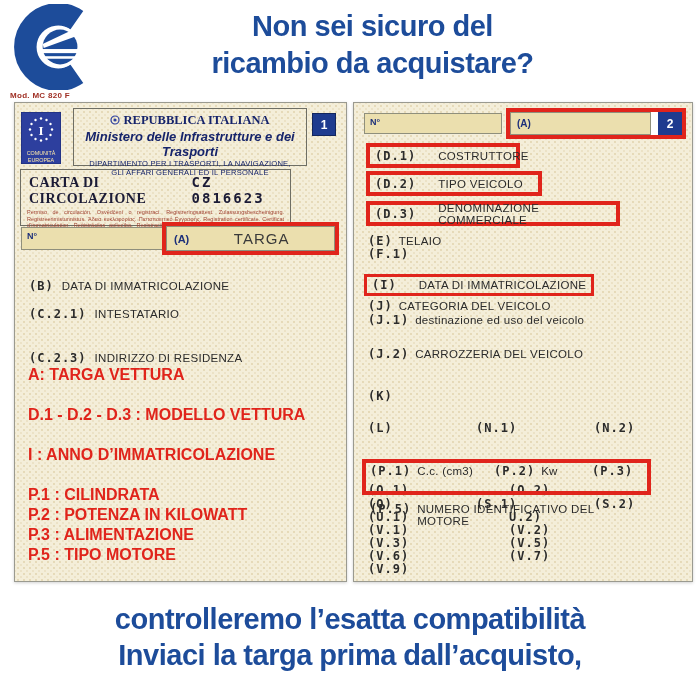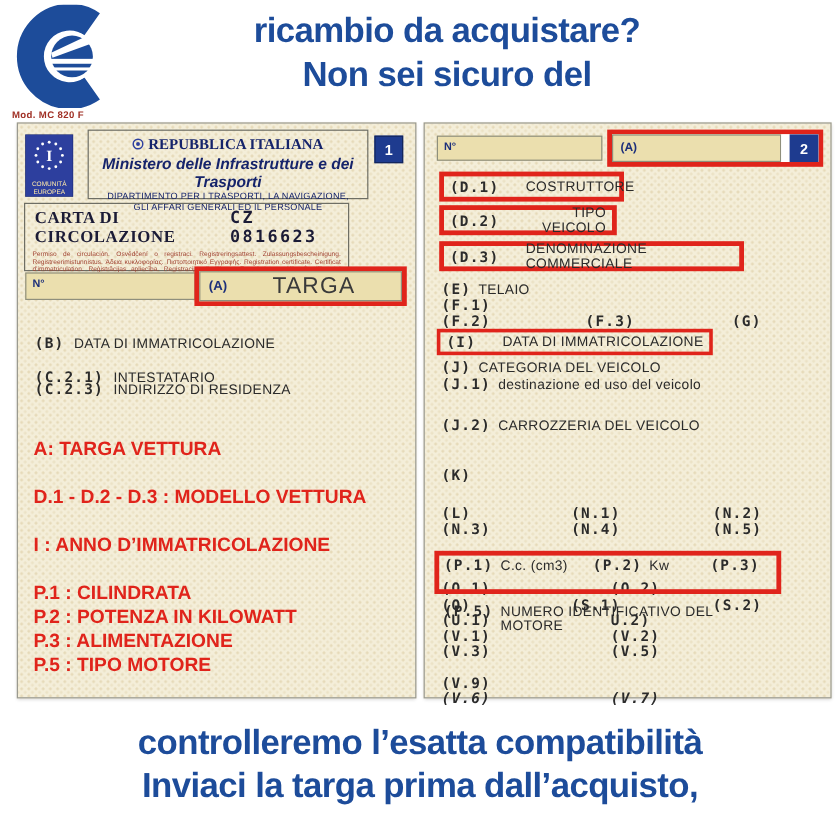--- a/index.html
+++ b/index.html
@@ -81,22 +81,22 @@
 <svg class="logo" viewBox="0 0 90 84">
   <path d="M63.4 15.8 A32 32 0 1 0 63.4 68.2" stroke="#1d4c9a" stroke-width="22" fill="none"></path>
   <circle cx="47" cy="42" r="20" fill="#ffffff"></circle>
   <circle cx="47" cy="42" r="17" fill="#1d4c9a"></circle>
   <polygon points="30,39 62,24 64,31 31,43" fill="#ffffff"></polygon>
   <rect x="29" y="44" width="36" height="4" fill="#ffffff"></rect>
   <rect x="29" y="51" width="36" height="2.5" fill="#ffffff"></rect>
 </svg>
 
 <div class="headline">
+  <div>Non sei sicuro del</div>
   <div>ricambio da acquistare?</div>
-  <div>Non sei sicuro del</div>
 </div>
 
 <div class="mod-label">Mod. MC 820 F</div>
 
 <div class="doc doc1">
 
   <svg class="eu-box" viewBox="0 0 40 52">
     <rect x="0" y="0" width="40" height="52" fill="#2d3f9e" stroke="#1a2a6e"></rect>
     <g fill="#ffffff">
       <circle cx="20" cy="6.5" r="1.2"></circle>
@@ -139,33 +139,33 @@
     <div class="multilang">Permiso de circulación. Osvědčení o registraci. Registreringsattest. Zulassungsbescheinigung. Registreerimistunnistus. Άδεια κυκλοφορίας. Πιστοποιητικό Εγγραφής. Registration certificate. Certificat d’immatriculation. Reģistrācijas apliecība. Registracijos liudijimas. Forgalmi engedély. Ċertifikat ta’ Reġistrazzjoni. Kentekenbewijs. Dowód Rejestracyjny. Certificado de matrícula. Osvedčenie o evidencii. Prometno dovoljenje. Rekisteröintitodistus. Registreringsbeviset. Prometna dozvola.</div>
   </div>
 
   <div class="field-box" style="left:6px;top:124px;width:142px;height:23px;">
     <span class="nlab">N°</span>
   </div>
 
   <div class="redbox" style="position:absolute;left:147px;top:119px;width:177px;height:33px;">
     <div style="position:relative;width:100%;height:100%;background:#ebdfae;border:1px solid #8f8f7c;box-sizing:border-box;display:flex;align-items:center;">
       <span style="font-size:11px;font-weight:bold;color:#1c2f7a;padding-left:7px;">(A)</span>
-      <span style="flex:1;text-align:center;font-size:19px;color:#3a3a3a;letter-spacing:1px;">TARGA</span>
+      <span style="flex:1;text-align:center;font-size:15px;color:#3a3a3a;letter-spacing:1px;">TARGA</span>
     </div>
   </div>
 
   <div class="d1row" style="top:176px;">
     <span class="cd">(B)</span>
     <span class="lb">DATA DI IMMATRICOLAZIONE</span>
   </div>
   <div class="d1row" style="top:204px;">
     <span class="cd">(C.2.1)</span>
     <span class="lb">INTESTATARIO</span>
   </div>
-  <div class="d1row" style="top:214px;">
+  <div class="d1row" style="top:248px;">
     <span class="cd">(C.2.3)</span>
     <span class="lb">INDIRIZZO DI RESIDENZA</span>
   </div>
 
   <div class="notes">
     <div class="gap">A: TARGA VETTURA</div>
     <div class="gap">D.1 - D.2 - D.3 : MODELLO VETTURA</div>
     <div class="gap">I : ANNO D’IMMATRICOLAZIONE</div>
     <div>P.1 : CILINDRATA</div>
     <div>P.2 : POTENZA IN KILOWATT</div>
@@ -187,43 +187,38 @@
       </div>
       <div style="width:7px;background:#ffffff;"></div>
       <div style="width:24px;background:#1e3b8f;color:#fff;font-weight:bold;font-size:12px;display:flex;align-items:center;justify-content:center;">2</div>
     </div>
   </div>
 
   <div class="hl redbox" style="left:12px;top:40px;width:154px;height:25px;">
     <span class="cd">(D.1)</span>
     <span class="lb">COSTRUTTORE</span>
   </div>
-  <div class="hl redbox" style="left:12px;top:68px;width:148px;height:25px;text-align:right;">
+  <div class="hl redbox" style="left:12px;top:68px;width:176px;height:25px;">
     <span class="cd">(D.2)</span>
     <span class="lb">TIPO VEICOLO</span>
   </div>
   <div class="hl redbox" style="left:12px;top:98px;width:254px;height:25px;">
     <span class="cd">(D.3)</span>
     <span class="lb">DENOMINAZIONE COMMERCIALE</span>
   </div>
 
   <div class="frow" style="top:131px;">
     <span class="c1 pair">
         <span class="cd">(E)</span>
     <span class="lb">TELAIO</span>
       </span>
   </div>
   <div class="frow" style="top:144px;">
     <span class="c1 cd">(F.1)</span>
   </div>
-  <div class="frow" style="top:158px;">
-    <span class="c1 cd">(F.2)</span>
-    <span class="c2f cd">(F.3)</span>
-    <span class="c3f cd">(G)</span>
-  </div>
 
   <div class="hl" style="left:10px;top:171px;height:22px;border:3px solid #e0241b;">
     <span class="cd">(I)</span>
     <span class="lb">DATA DI IMMATRICOLAZIONE</span>
   </div>
 
   <div class="frow" style="top:196px;">
     <span class="c1 pair">
         <span class="cd">(J)</span>
     <span class="lb">CATEGORIA DEL VEICOLO</span>
@@ -241,25 +236,20 @@
     <span class="lb">CARROZZERIA DEL VEICOLO</span>
       </span>
   </div>
   <div class="frow" style="top:286px;">
     <span class="c1 cd">(K)</span>
   </div>
   <div class="frow" style="top:318px;">
     <span class="c1 cd">(L)</span>
     <span class="c2 cd">(N.1)</span>
     <span class="c3 cd">(N.2)</span>
-  </div>
-  <div class="frow" style="top:331px;">
-    <span class="c1 cd">(N.3)</span>
-    <span class="c2 cd">(N.4)</span>
-    <span class="c3 cd">(N.5)</span>
   </div>
   <div class="frow" style="top:348px;margin-top:32px;">
     <span class="c1 cd">(O.1)</span>
     <span class="c2o cd">(O.2)</span>
   </div>
 
   <div class="redbox" style="position:absolute;left:8px;top:356px;width:289px;height:36px;">
     <div style="position:relative;height:14px;margin-top:1px;">
       <span class="pair" style="position:absolute;left:4px;">
           <span class="cd">(P.1)</span>
@@ -289,21 +279,21 @@
     <span class="c2o cd">U.2)</span>
   </div>
   <div class="frow" style="top:420px;">
     <span class="c1 cd">(V.1)</span>
     <span class="c2o cd">(V.2)</span>
   </div>
   <div class="frow" style="top:433px;">
     <span class="c1 cd">(V.3)</span>
     <span class="c2o cd">(V.5)</span>
   </div>
-  <div class="frow" style="top:472px;font-style:italic;">
+  <div class="frow" style="top:446px;">
     <span class="c1 cd">(V.6)</span>
     <span class="c2o cd">(V.7)</span>
   </div>
   <div class="frow" style="top:459px;">
     <span class="c1 cd">(V.9)</span>
   </div>
 
 </div>
 
 <div class="footline">

